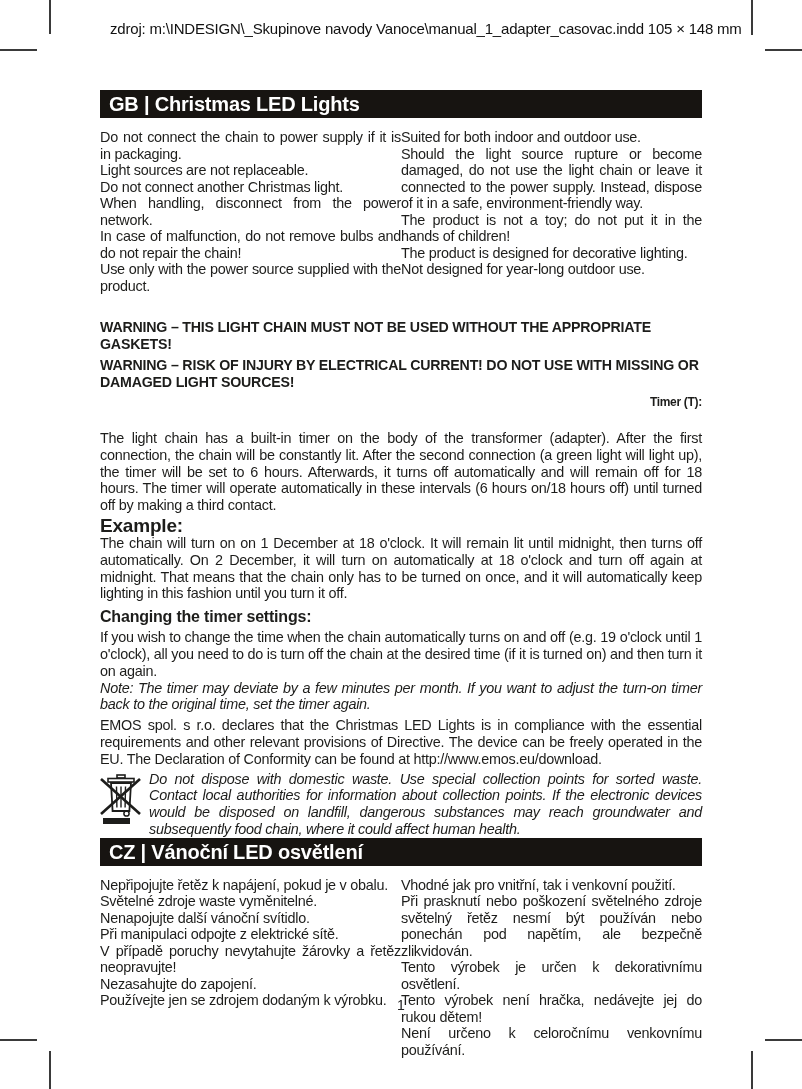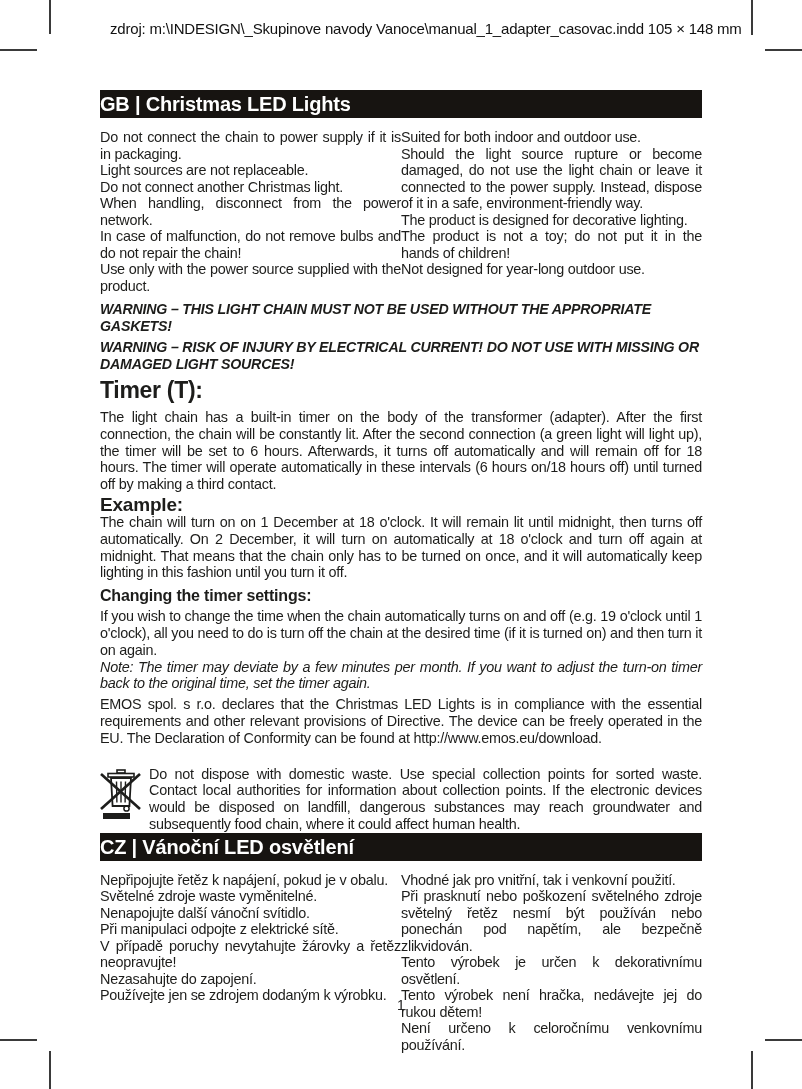--- a/index.html
+++ b/index.html
@@ -20,53 +20,53 @@
 
   .source-line {
     position:absolute; left:62px; top:20px; font-size:15px; color:#111;
     letter-spacing:-0.2px; white-space:nowrap;margin-left:48px;
   }
 
   .content { position:absolute; left:100px; top:90px; width:602px; }
 
   .section-header {
     background:#171411; color:#ffffff; height:28px; line-height:28px;
-    font-size:20px; font-weight:bold; letter-spacing:-0.2px;
+    font-size:20px; font-weight:bold; padding-left:9px; letter-spacing:-0.2px;
     margin-bottom:11px;
   }
   .section-header.cz { }
 
   .two-col { display:flex; gap:0; }
   .col { flex:1 1 0; min-width:0; }
   .col p {
     font-size:14.4px; line-height:16.5px; text-align:justify;
     letter-spacing:-0.25px; margin:0;
   }
   .col p:last-child { text-align-last:left; }
 
-  .warnings { margin-top:7px;font-style:italic; }
+  .warnings { margin-top:25px; }
   .warnings p {
     font-weight:bold; font-size:14.2px; line-height:17px;
     letter-spacing:-0.2px; margin:0 0 4px 0;
   }
 
-  .h-timer { font-size:23px; font-weight:bold; letter-spacing:-0.3px; margin:3px 0 5px 0; }
+  .h-timer { font-size:12px; font-weight:bold; letter-spacing:-0.3px; margin:3px 0 21px 0;text-align:right; }
   .h-sub   { font-size:16px; font-weight:bold; letter-spacing:-0.2px; margin:6px 0 3px 0; }
 
   p.body {
     font-size:14.4px; line-height:16.8px; text-align:justify;
     letter-spacing:-0.25px; margin:0;
   }
   p.bold-label { font-size:19px; font-weight:bold; line-height:17px; margin:3px 0 1px 0; letter-spacing:-0.2px; }
   p.italic { font-style:italic; }
   p.emos { margin-top:4px; }
 
   .weee-block {
     font-size:14.4px; line-height:16.8px; text-align:justify;
-    letter-spacing:-0.25px; margin-top:19px;
+    letter-spacing:-0.25px; margin-top:3px;font-style:italic;
   }
   .weee-icon { float:left; width:42px; height:52px; margin:2px 7px 0 0; }
   .weee-icon svg { width:100%; height:100%; display:block; }
 
   .page-number {
     position:absolute; left:0; top:997px; width:100%; text-align:center;
     font-size:14px; color:#222;
   }
 </style>
 </head>
@@ -96,22 +96,22 @@
           <p>Do not connect the chain to power supply if it is in packaging.</p>
           <p>Light sources are not replaceable.</p>
           <p>Do not connect another Christmas light.</p>
           <p>When handling, disconnect from the power network.</p>
           <p>In case of malfunction, do not remove bulbs and do not repair the chain!</p>
           <p>Use only with the power source supplied with the product.</p>
         </div>
       <div class="col">
           <p>Suited for both indoor and outdoor use.</p>
           <p>Should the light source rupture or become damaged, do not use the light chain or leave it connected to the power supply. Instead, dispose of it in a safe, environment-friendly way.</p>
+          <p>The product is not a toy; do not put it in the hands of children!</p>
           <p>The product is designed for decorative lighting.</p>
-          <p>The product is not a toy; do not put it in the hands of children!</p>
           <p>Not designed for year-long outdoor use.</p>
         </div>
     </div>
 
     <div class="warnings">
         <p>WARNING – THIS LIGHT CHAIN MUST NOT BE USED WITHOUT THE APPROPRIATE GASKETS!</p>
         <p>WARNING – RISK OF INJURY BY ELECTRICAL CURRENT! DO NOT USE WITH MISSING OR DAMAGED LIGHT SOURCES!</p>
       </div>
 
     <div class="h-timer">Timer (T):</div>

